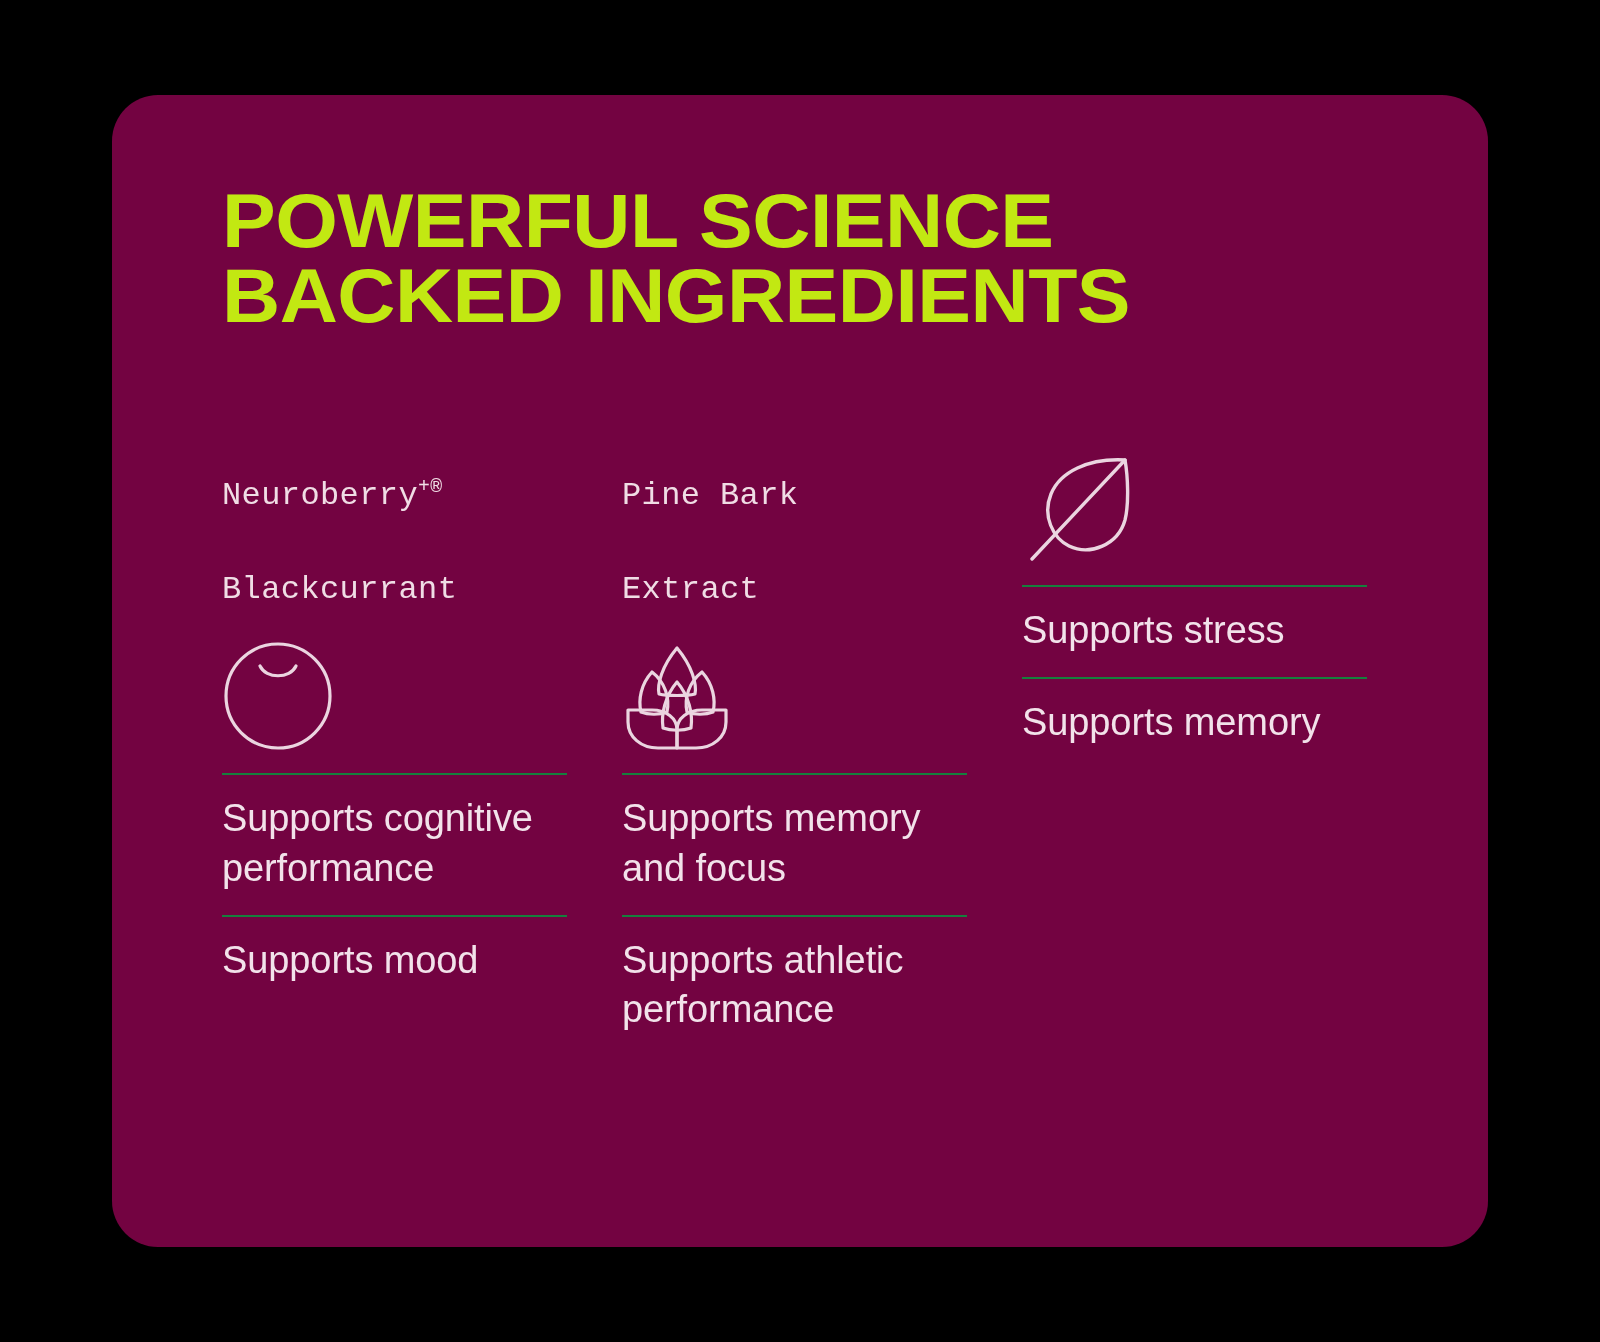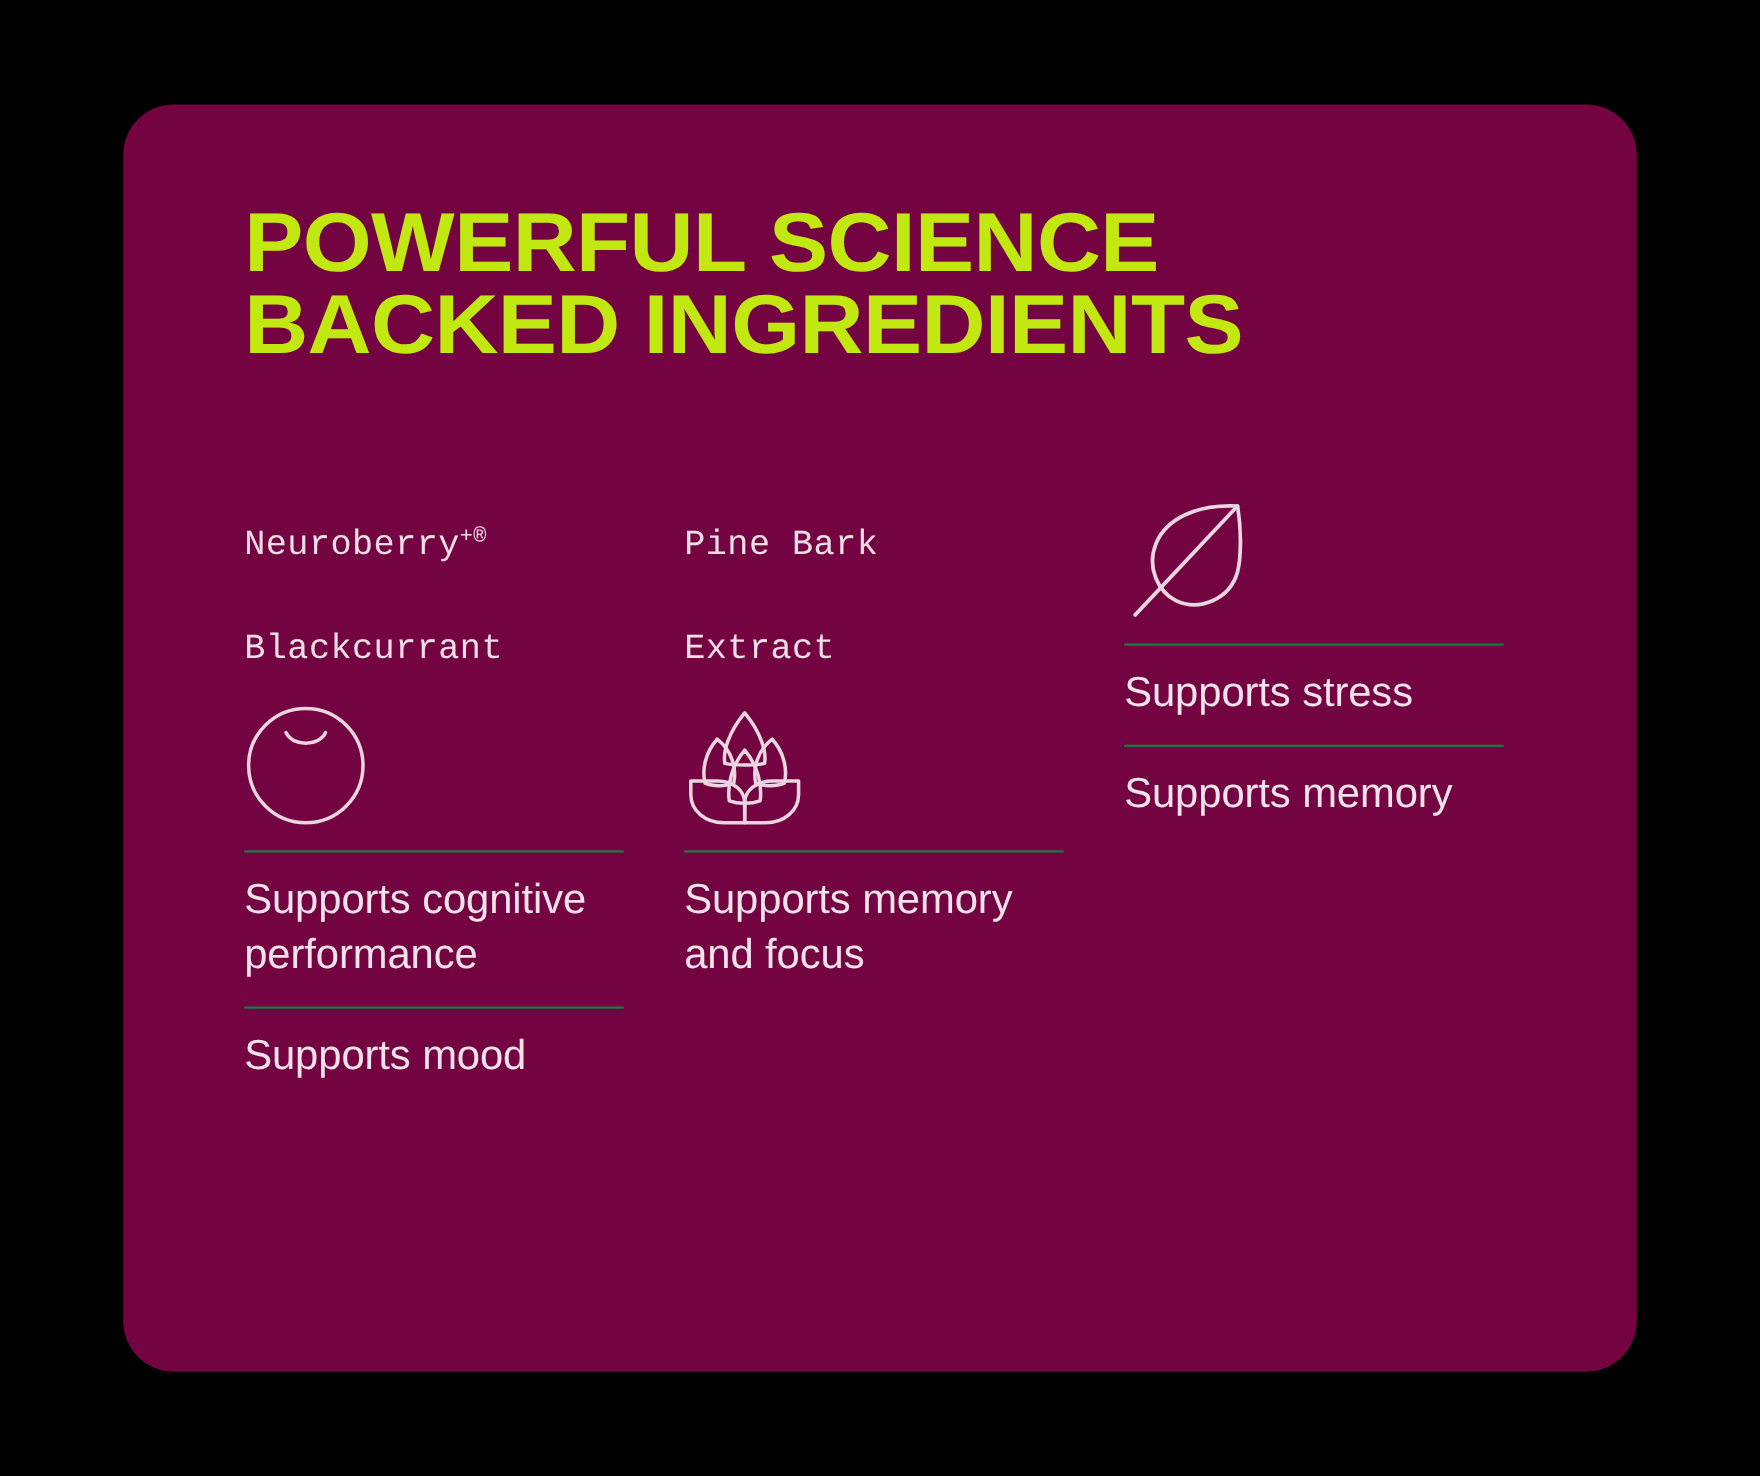--- a/index.html
+++ b/index.html
@@ -168,20 +168,21 @@
 
               <path d="M6 72 L6 84 C6 99, 19 110, 36 110 L55 110 L55 92 C55 80, 44 72, 30 72 Z"></path>
 
               <path d="M104 72 L104 84 C104 99, 91 110, 74 110 L55 110 L55 92 C55 80, 66 72, 80 72 Z"></path>
             </g>
           </svg>
         </div>
 
         <div class="benefits">
           <div class="benefit">Supports memory and focus</div>
+          <div class="benefit">Supports athletic performance</div>
         </div>
       </div>
 
       <div class="column">
 
 
         <div class="icon-wrap">
 
           <svg width="120" height="118" viewBox="0 0 120 118" fill="none">
             <g stroke="#EBD5E0" stroke-width="3.4" stroke-linecap="round" stroke-linejoin="round" fill="none">

